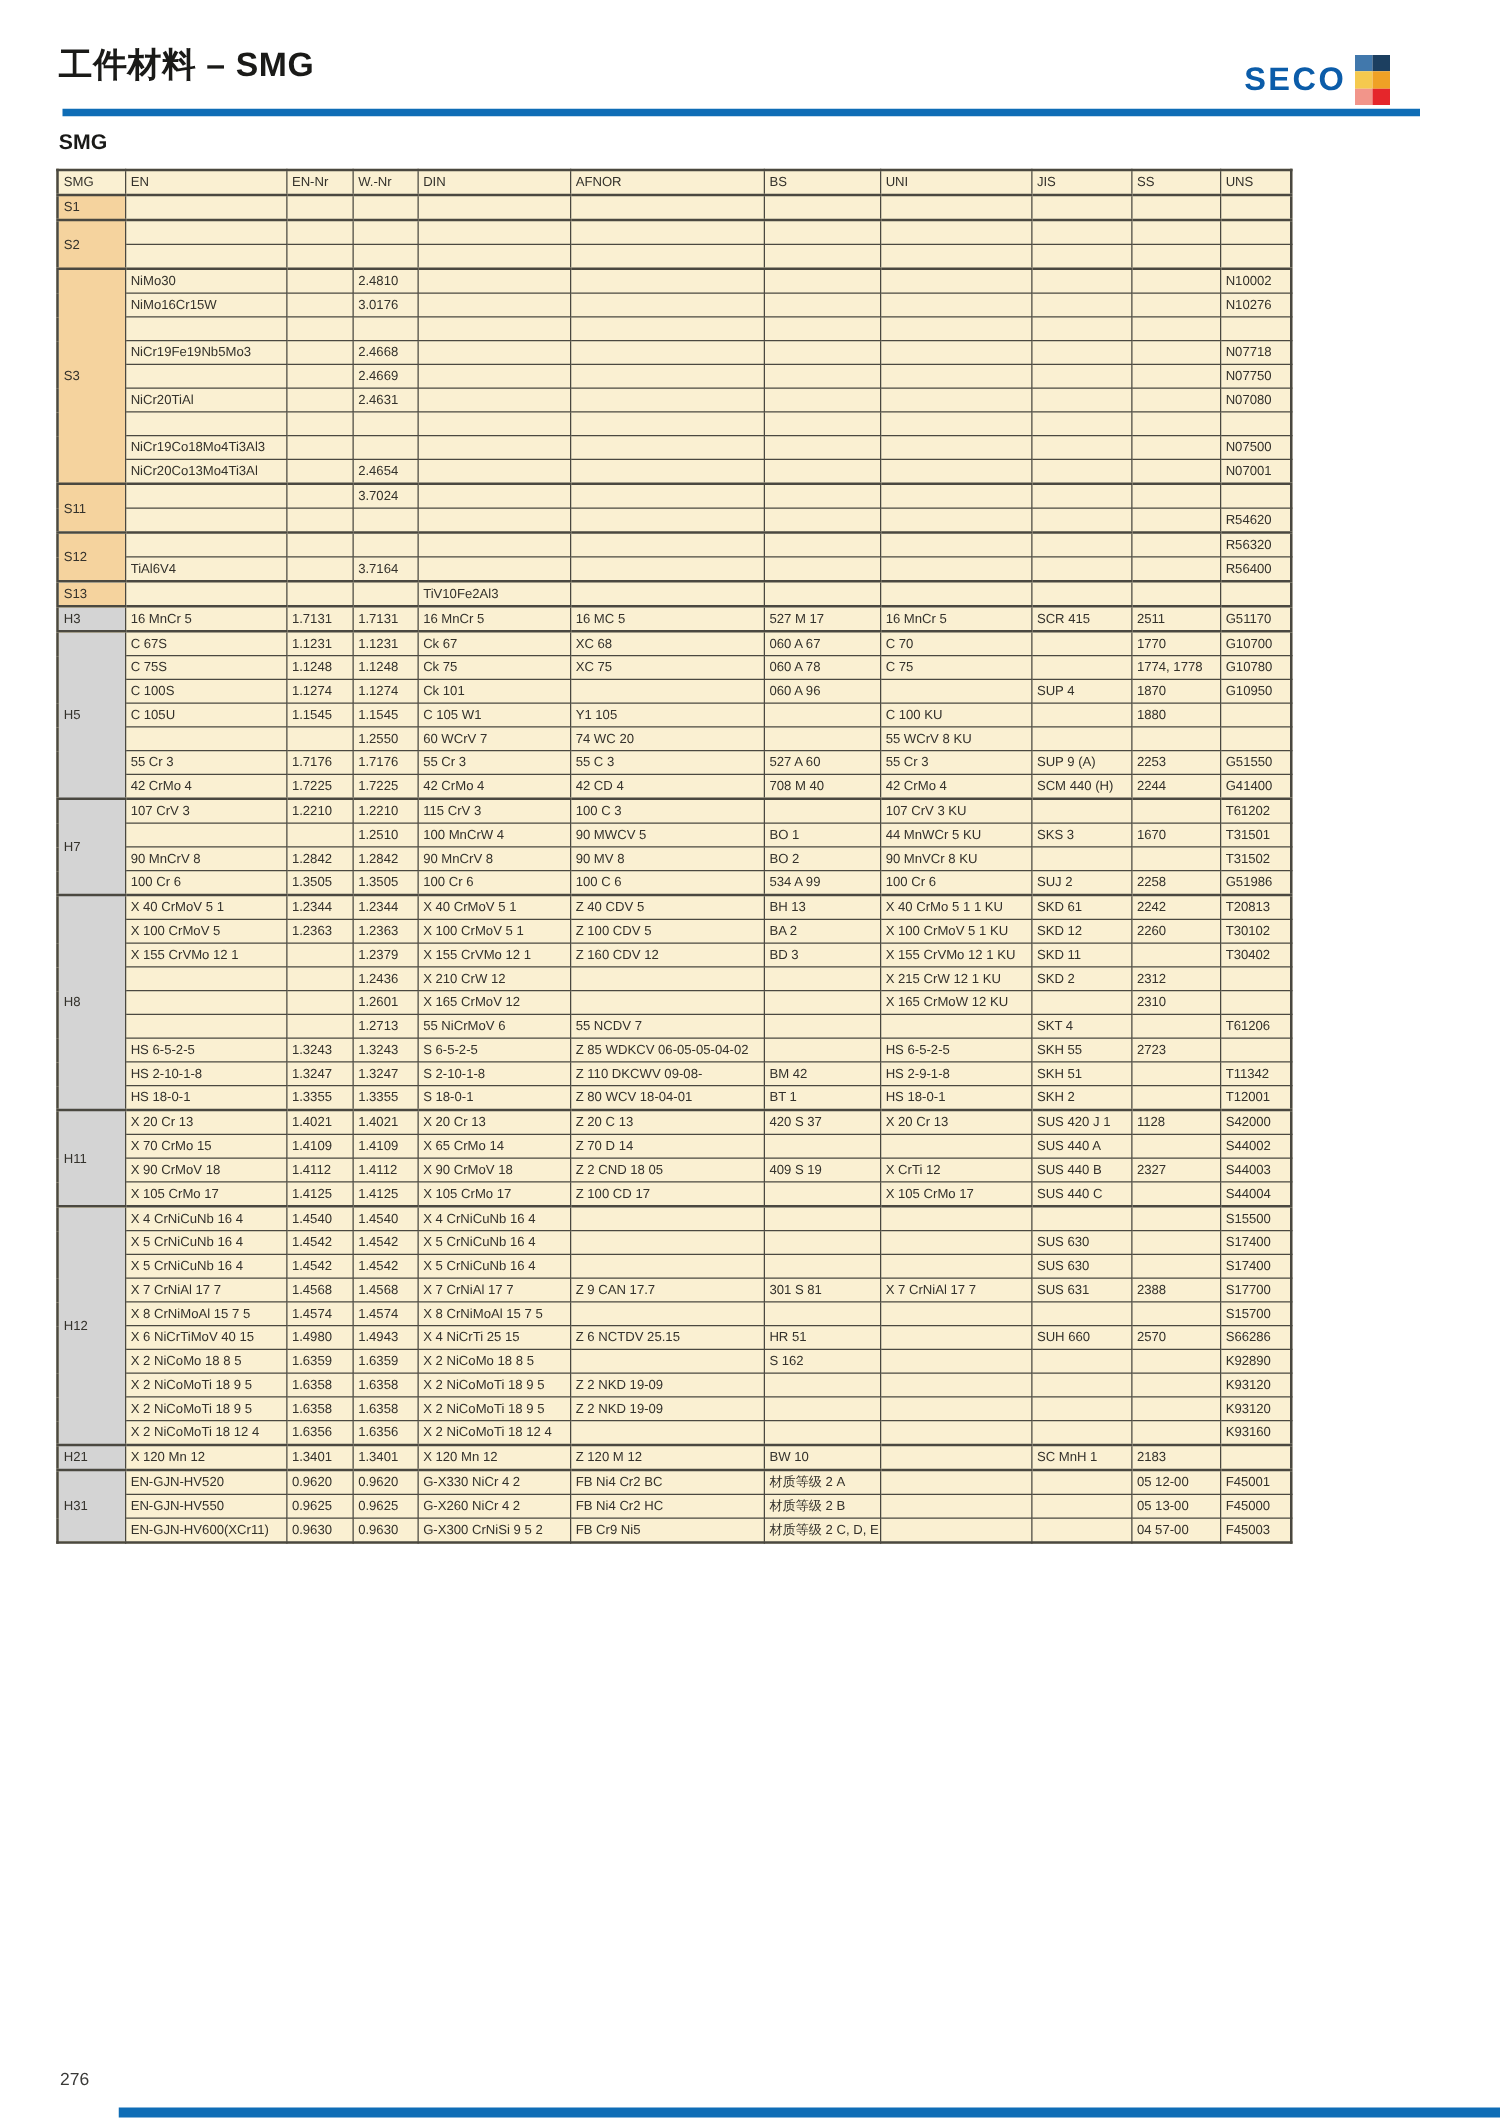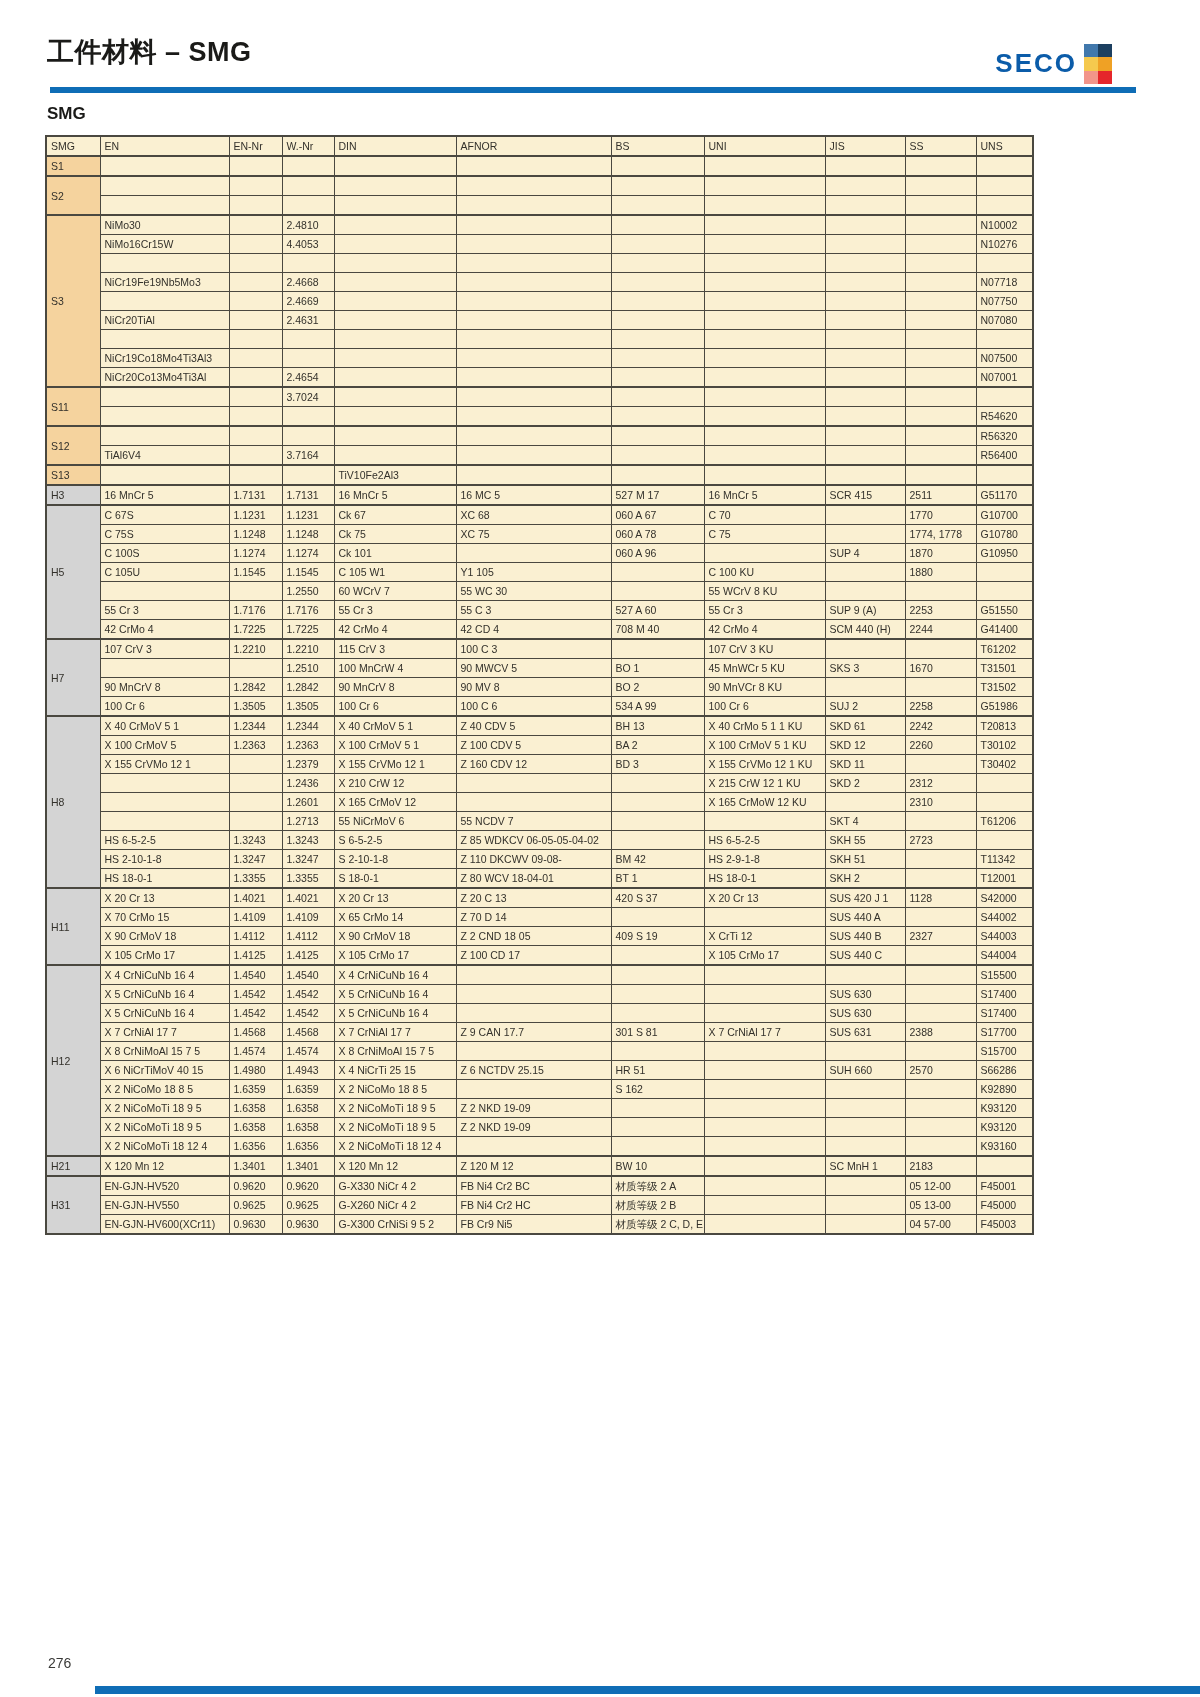--- a/index.html
+++ b/index.html
@@ -146,21 +146,21 @@
           <td></td>
           <td></td>
           <td></td>
           <td></td>
           <td></td>
           <td>N10002</td>
         </tr>
         <tr>
           <td>NiMo16Cr15W</td>
           <td></td>
-          <td>4.4053</td>
+          <td>3.0176</td>
           <td></td>
           <td></td>
           <td></td>
           <td></td>
           <td></td>
           <td></td>
           <td>N10276</td>
         </tr>
         <tr>
           <td></td>
@@ -369,21 +369,21 @@
           <td>C 100 KU</td>
           <td></td>
           <td>1880</td>
           <td></td>
         </tr>
         <tr>
           <td></td>
           <td></td>
           <td>1.2550</td>
           <td>60 WCrV 7</td>
-          <td>55 WC 30</td>
+          <td>74 WC 20</td>
           <td></td>
           <td>55 WCrV 8 KU</td>
           <td></td>
           <td></td>
           <td></td>
         </tr>
         <tr>
           <td>55 Cr 3</td>
           <td>1.7176</td>
           <td>1.7176</td>
@@ -420,21 +420,21 @@
           <td></td>
           <td>T61202</td>
         </tr>
         <tr>
           <td></td>
           <td></td>
           <td>1.2510</td>
           <td>100 MnCrW 4</td>
           <td>90 MWCV 5</td>
           <td>BO 1</td>
-          <td>45 MnWCr 5 KU</td>
+          <td>44 MnWCr 5 KU</td>
           <td>SKS 3</td>
           <td>1670</td>
           <td>T31501</td>
         </tr>
         <tr>
           <td>90 MnCrV 8</td>
           <td>1.2842</td>
           <td>1.2842</td>
           <td>90 MnCrV 8</td>
           <td>90 MV 8</td>

